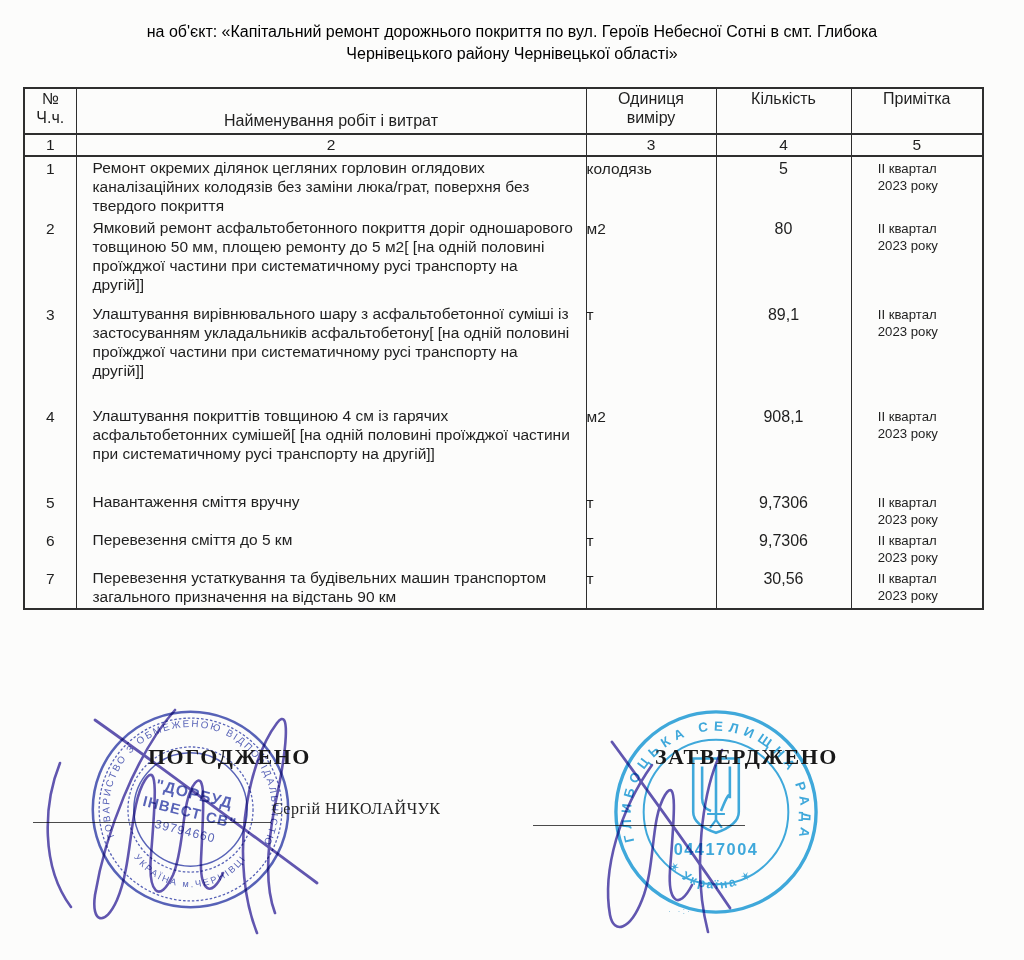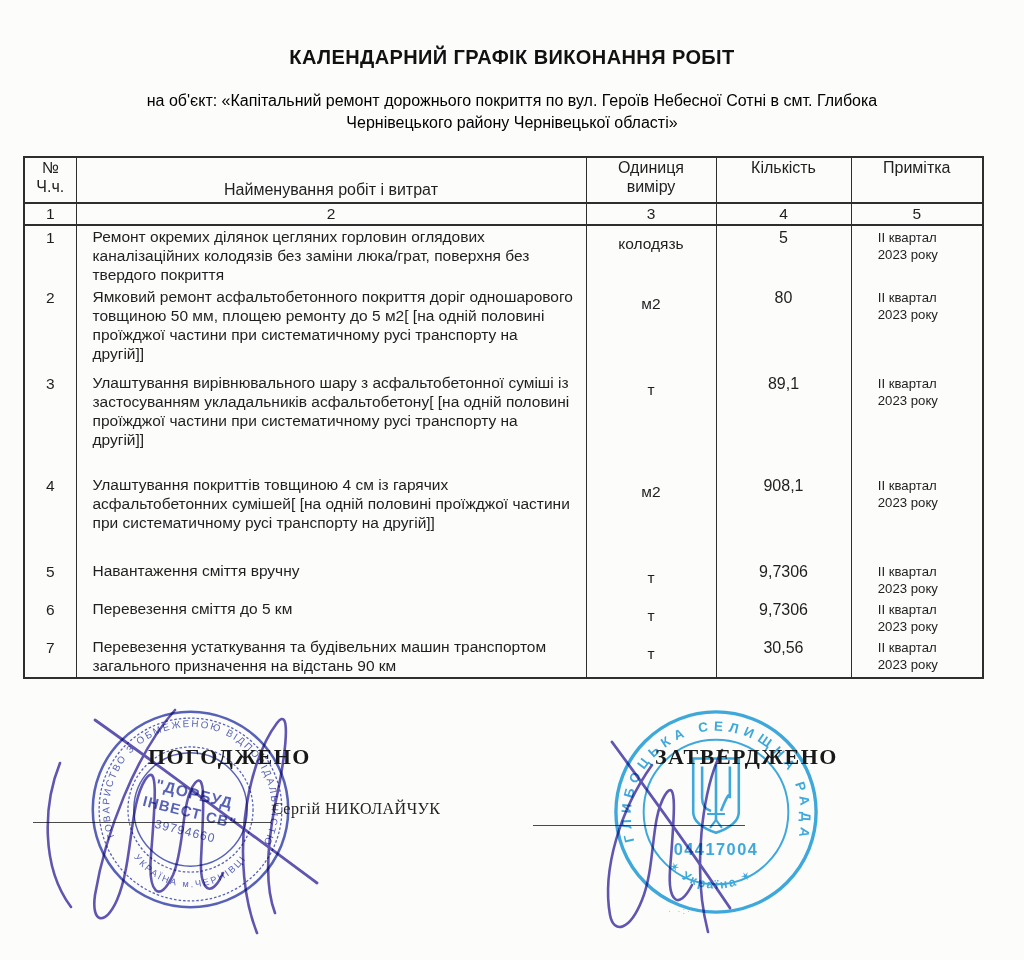--- a/index.html
+++ b/index.html
@@ -34,21 +34,21 @@
   }
   thead td{text-align:center;vertical-align:middle;font-size:16px;line-height:19px;}
   tr.hdr-main{height:46px;}
   tr.hdr-main td{border-bottom:2px solid var(--border,#2e2e2e);}
   tr.hdr-main td.h-name{vertical-align:bottom;padding-bottom:3px;}
   tr.hdr-nums{height:22px;}
   tr.hdr-nums td{border-bottom:2px solid var(--border,#2e2e2e);font-size:15.5px;}
   tbody td{font-size:15.5px;line-height:19px;}
   tbody td.cell-num{text-align:center;padding-top:2px;}
   tbody td.cell-name{padding:1px 12px 2px 16px;}
-  tbody td.cell-unit{text-align:center;padding-top:8px;}
+  tbody td.cell-unit{padding-top:2px;}
   tbody td.cell-qty{text-align:center;padding-top:2px;font-size:16px;}
   tbody td.cell-note{text-align:center;padding-top:4px;}
   .note-block{display:inline-block;width:78px;text-align:left;font-size:13.2px;line-height:16.5px;}
   tr.r1{height:58px}tr.r2{height:86px}tr.r3{height:102px}tr.r4{height:86px}
   tr.r5{height:38px}tr.r6{height:38px}tr.r7{height:42px}
 
   
   .abs{position:absolute;}
   .approve-heading{
     font-family:"Liberation Serif","DejaVu Serif",serif;
@@ -66,21 +66,20 @@
   .stamp-right-ink{fill:var(--stamp-right,#2fa3dc);}
   .stamp-right-stroke{stroke:var(--stamp-right,#2fa3dc);fill:none;}
   .ink-stroke{stroke:var(--ink,#4c3fa8);fill:none;stroke-linecap:round;}
   .scan-dots{color:#8fc6df;font-size:9px;letter-spacing:2px;z-index:1;}
 </style>
 </head>
 <body>
 
 <div class="page">
 
-  <div class="doc-title">КАЛЕНДАРНИЙ ГРАФІК ВИКОНАННЯ РОБІТ</div>
   <div class="doc-subtitle">на об'єкт: «Капітальний ремонт дорожнього покриття по вул. Героїв Небесної Сотні в смт. Глибока Чернівецького району Чернівецької області»</div>
 
   <table class="schedule">
     <colgroup>
         <col class="c1">
         <col class="c2">
         <col class="c3">
         <col class="c4">
         <col class="c5">
       </colgroup>

